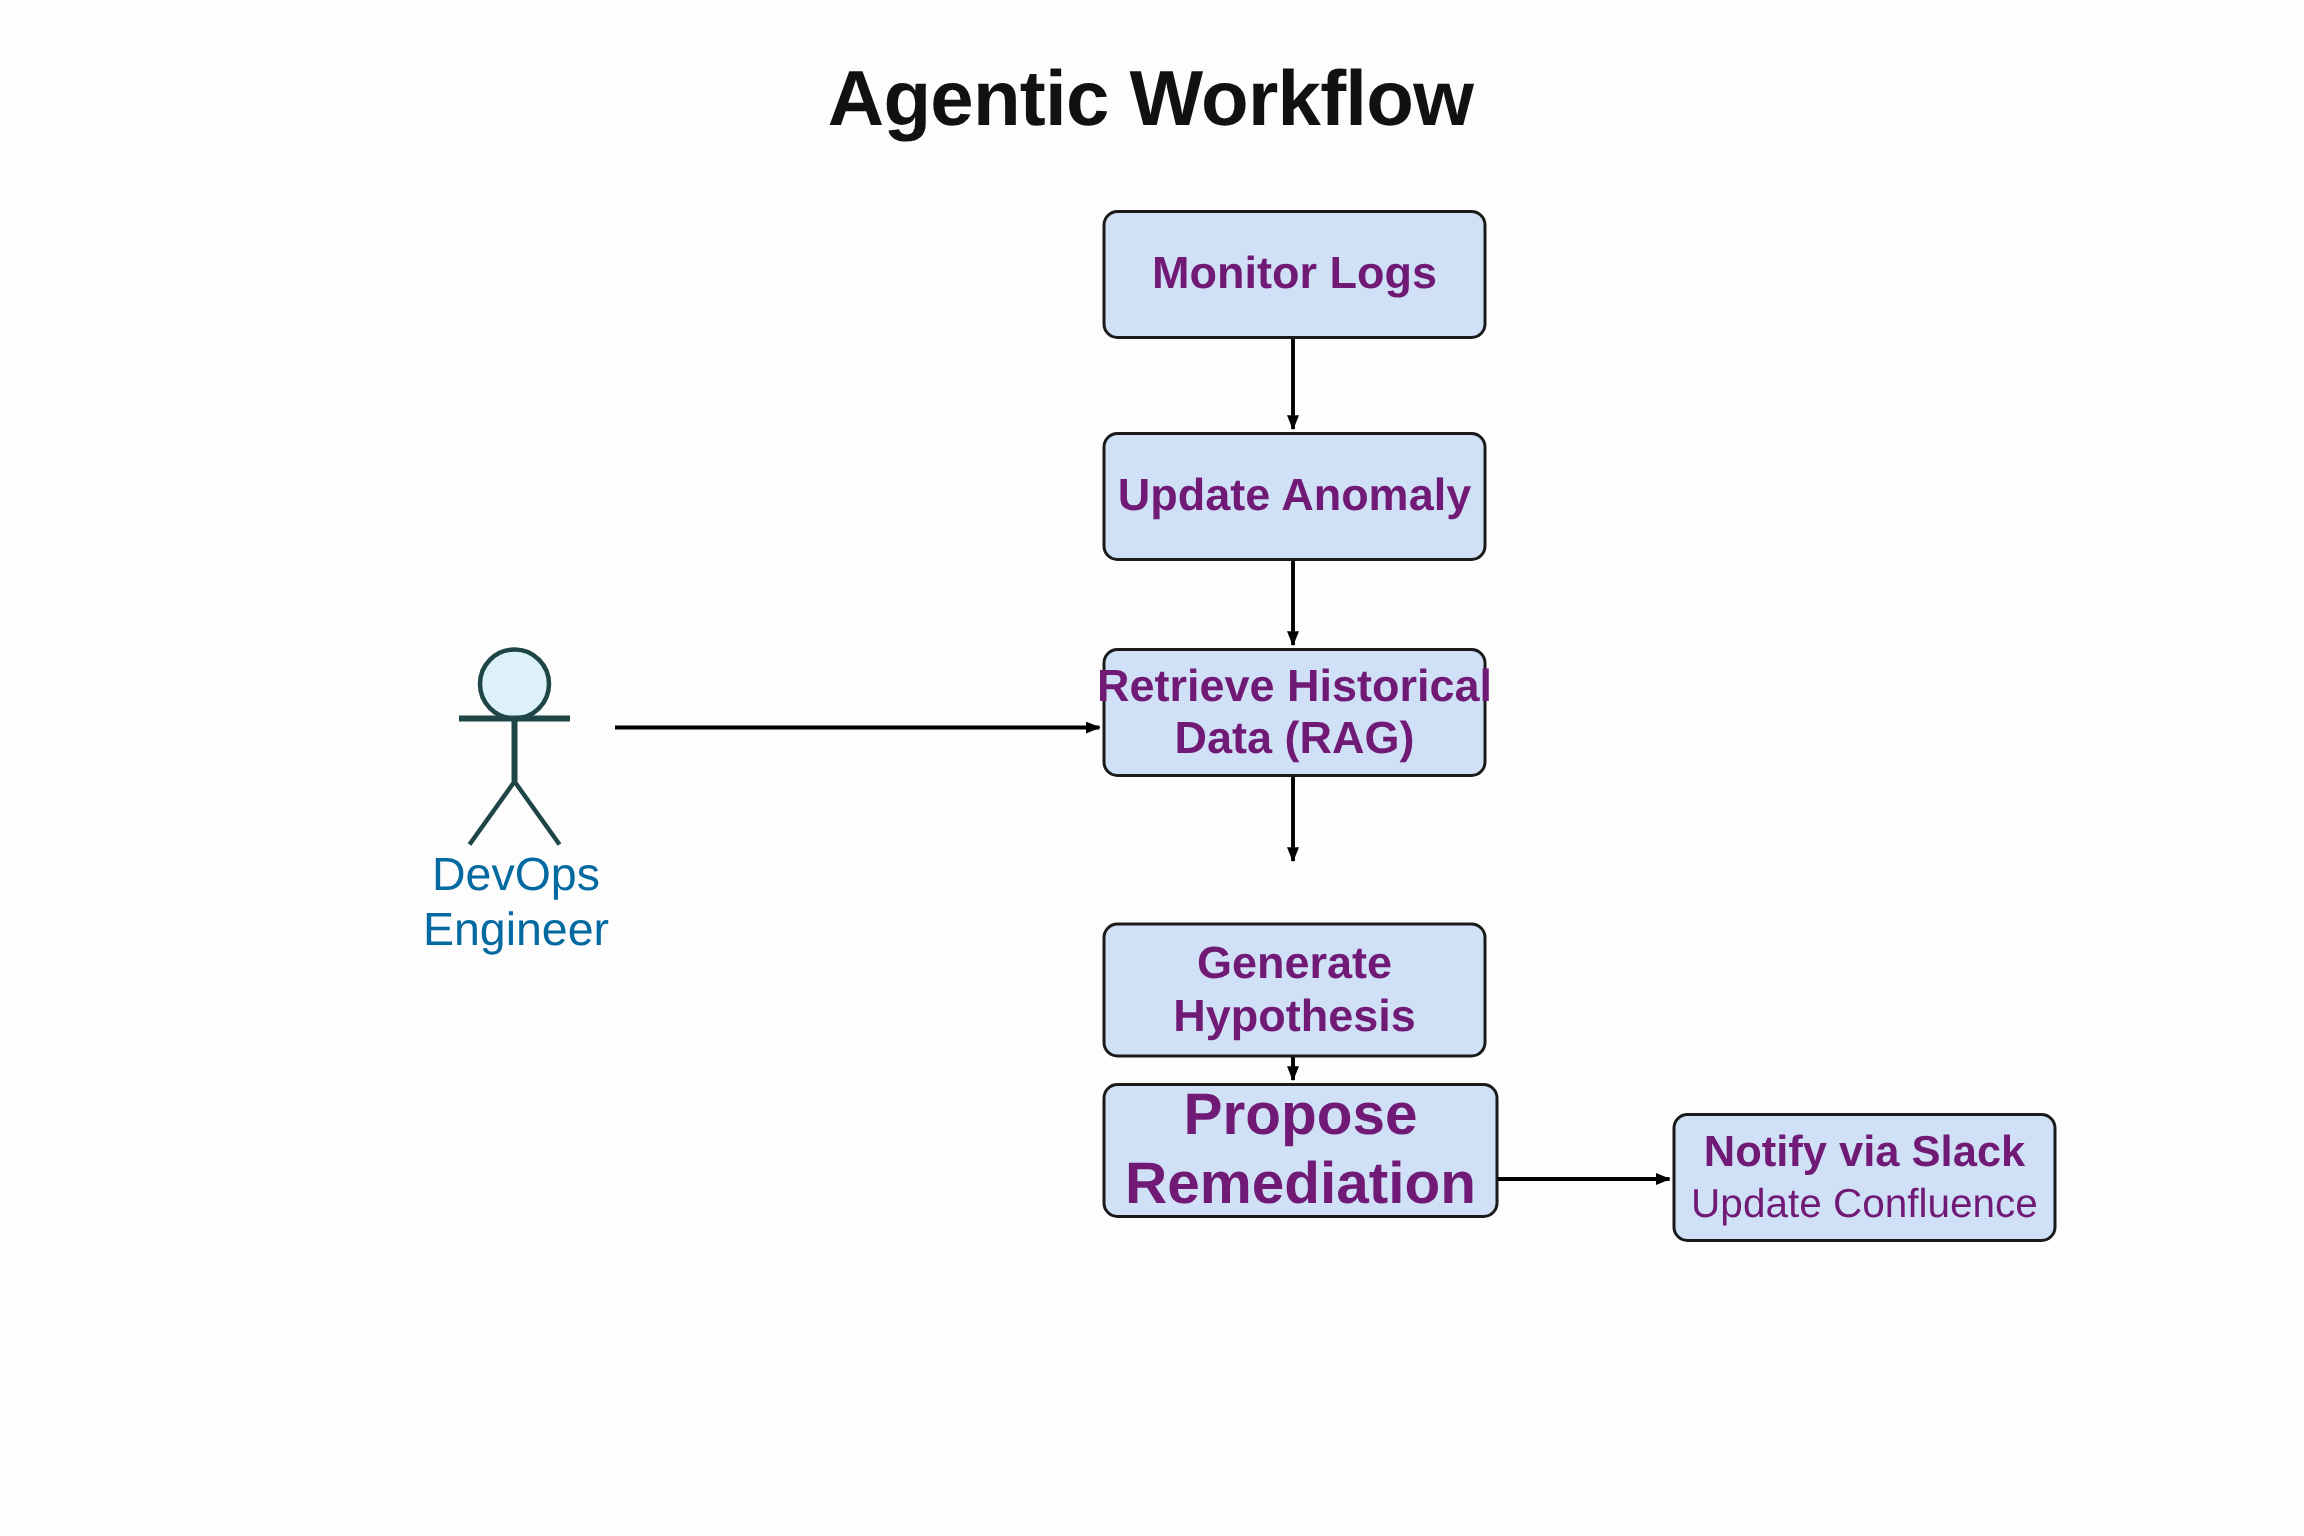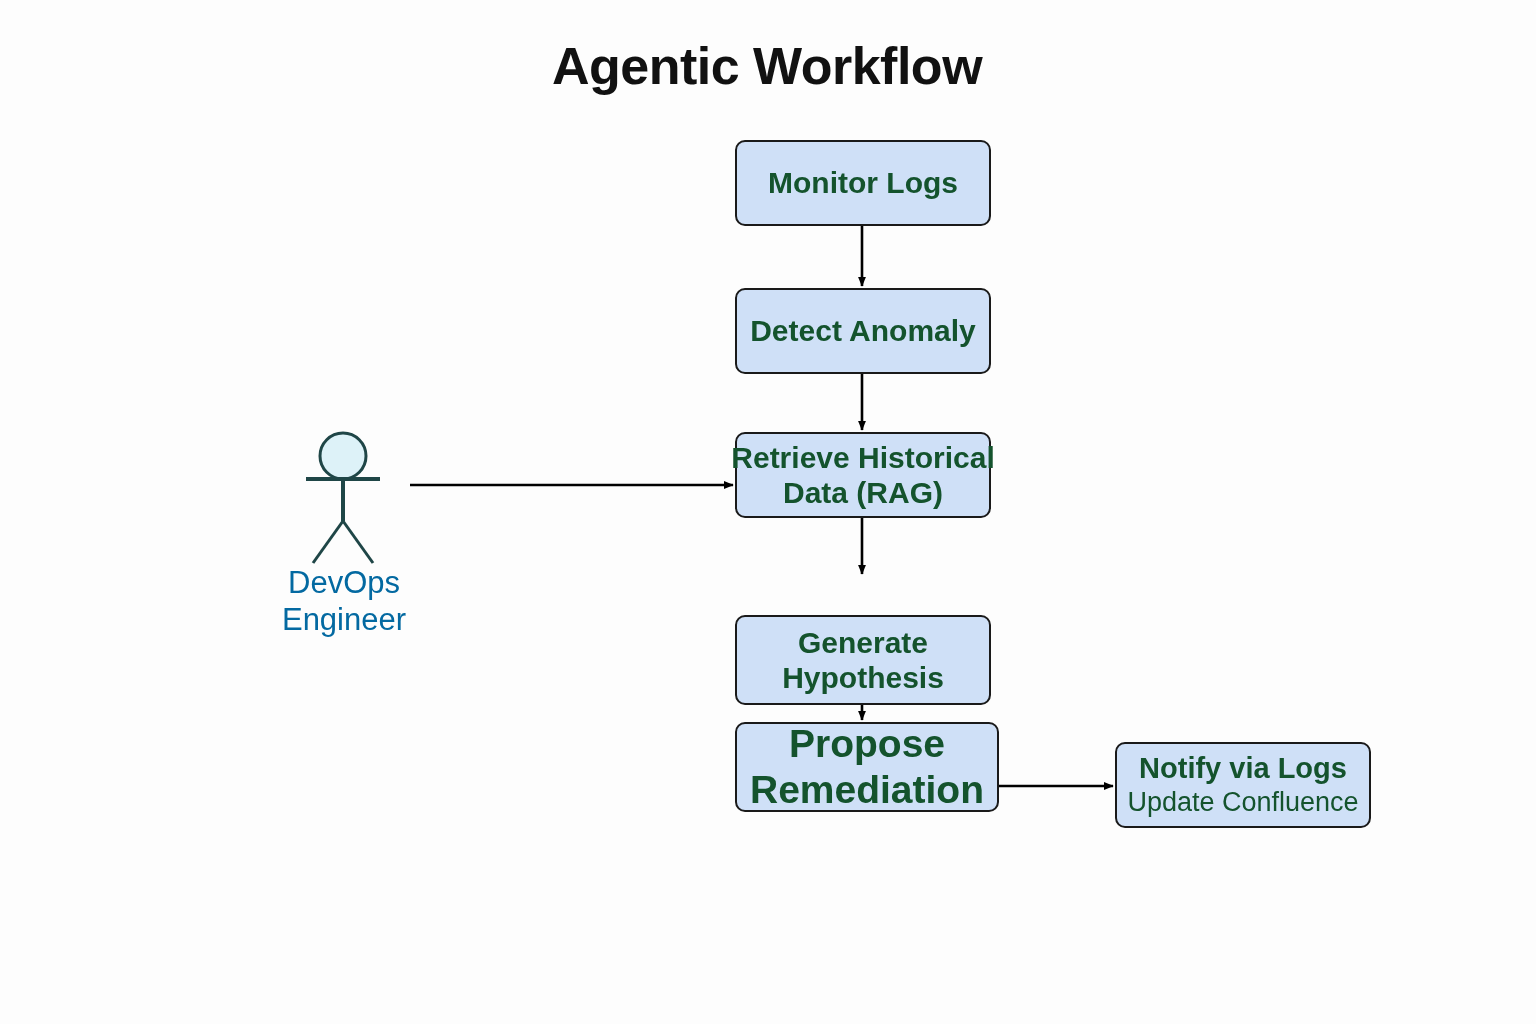--- a/index.html
+++ b/index.html
@@ -45,21 +45,21 @@
   .node {
     position: absolute;
     box-sizing: border-box;
     background: #cfe0f7;
     border: 2px solid #1a1a1a;
     border-radius: 10px;
     display: flex;
     flex-direction: column;
     align-items: center;
     justify-content: center;
-    color: #14532d;
+    color: #701a75;
     font-weight: bold;
     line-height: 1.18;
     white-space: nowrap;
   }
   .node .line {
     display: block;
     text-align: center;
   }
 
   #node-monitor-logs   { left: 735px; top: 140px; width: 256px; height: 86px; font-size: 30px; }
@@ -149,36 +149,36 @@
   <div class="actor-label">
     <span class="line">DevOps</span>
     <span class="line">Engineer</span>
   </div>
 
   <div class="node" id="node-monitor-logs">
     <span class="line">Monitor Logs</span>
   </div>
 
   <div class="node" id="node-detect-anomaly">
-    <span class="line">Detect Anomaly</span>
+    <span class="line">Update Anomaly</span>
   </div>
 
   <div class="node" id="node-retrieve-rag">
     <span class="line">Retrieve Historical</span>
     <span class="line">Data (RAG)</span>
   </div>
 
   <div class="node" id="node-generate-hyp">
     <span class="line">Generate</span>
     <span class="line">Hypothesis</span>
   </div>
 
   <div class="node" id="node-propose-rem">
     <span class="line">Propose</span>
     <span class="line">Remediation</span>
   </div>
 
   <div class="node" id="node-notify">
-    <span class="line">Notify via Logs</span>
+    <span class="line">Notify via Slack</span>
     <span class="line line-secondary">Update Confluence</span>
   </div>
 
 </div>
 
 </body></html>

